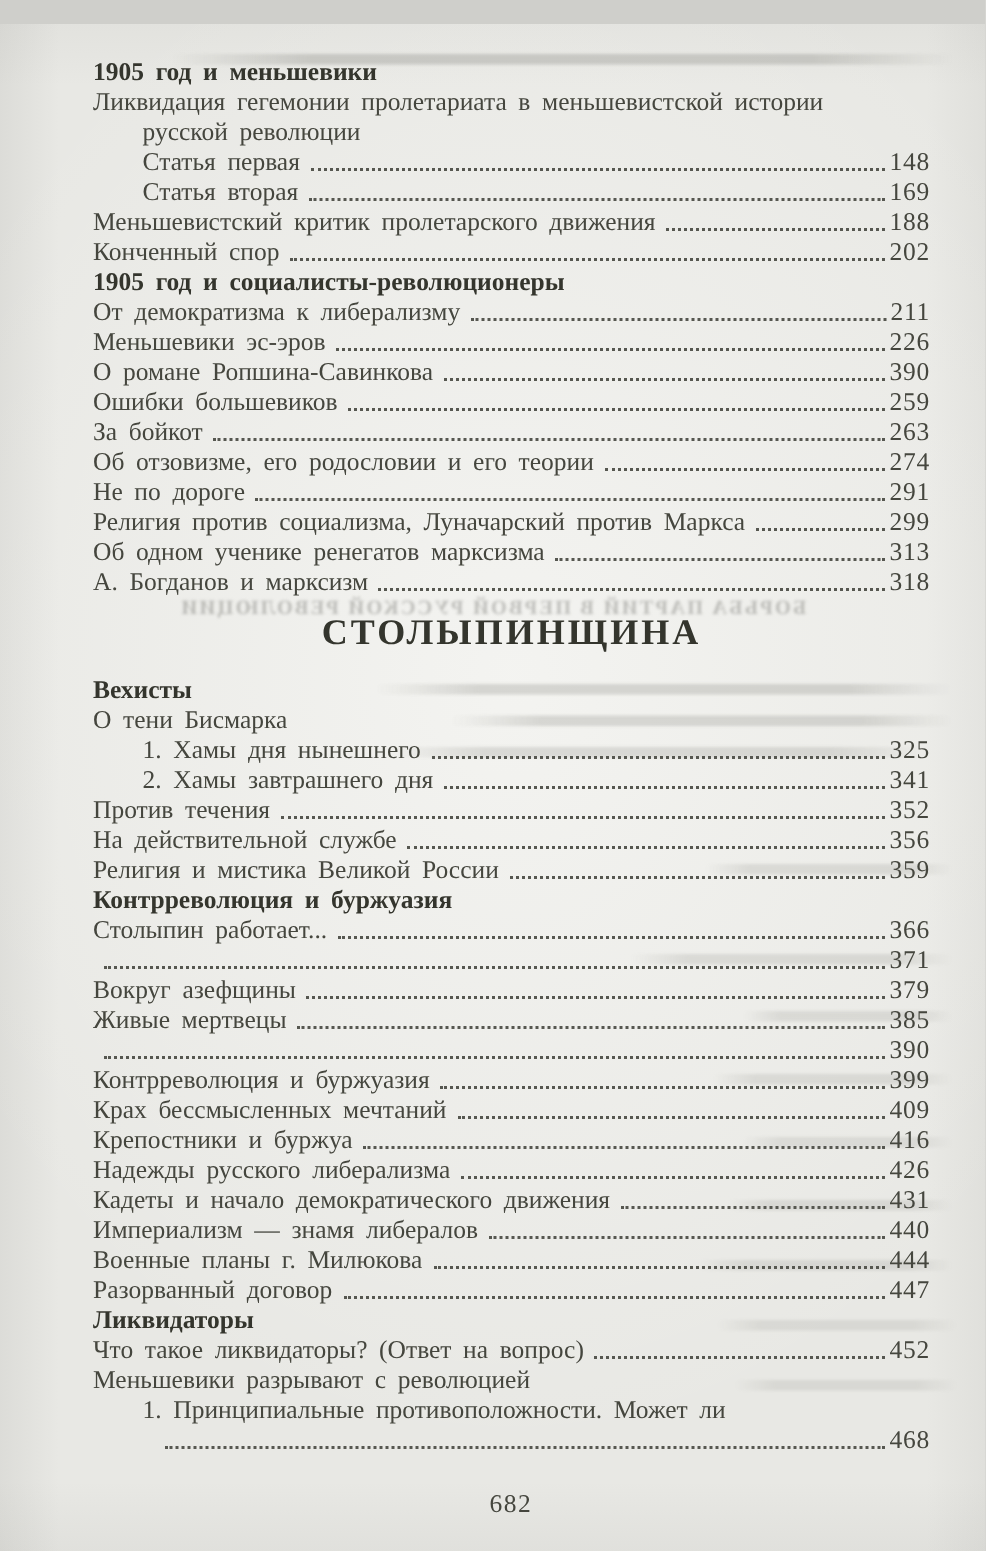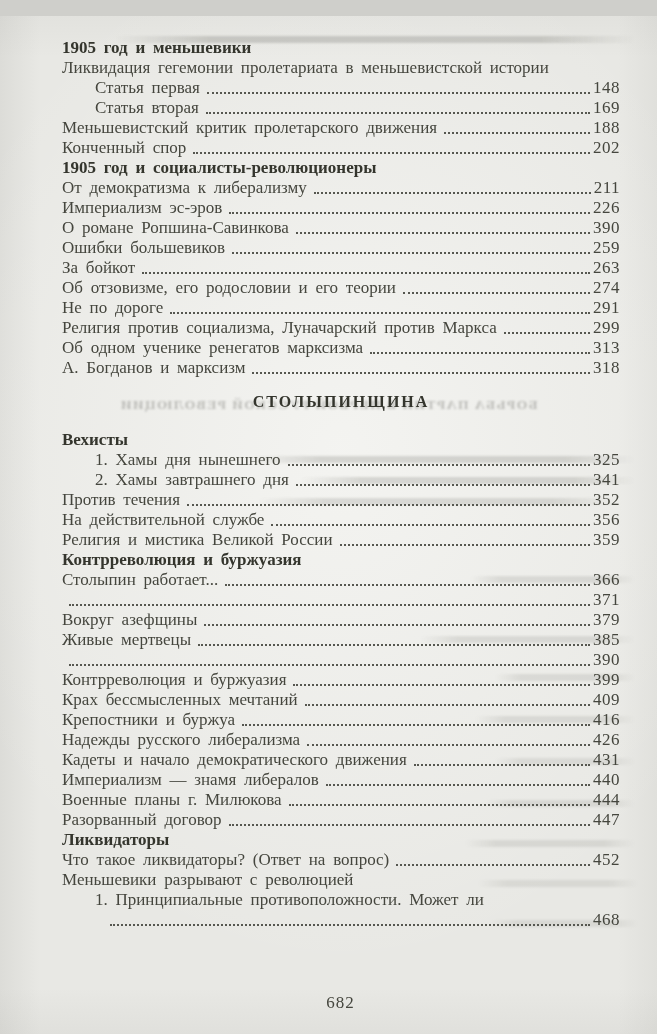--- a/index.html
+++ b/index.html
@@ -27,21 +27,21 @@
   .row.ind2 { padding-left:41px; }
   .label { flex:0 0 auto; }
   .dots  {
     flex:1 1 auto; min-width:12px; align-self:stretch;
     border-bottom:2px dotted #565750;
     margin:0 3px 4px 7px;
   }
   .pg { flex:0 0 auto; letter-spacing:0.5px; }
   .row.part_title {
     display:block; text-align:center;
-    font-weight:bold; font-size:16px; line-height:24px;
+    font-weight:bold; font-size:24px; line-height:24px;
     letter-spacing:2px; word-spacing:2px;
     margin:12px 0 16px; color:#34352d;
   }
   .folio {
     position:absolute; top:977px; left:12px; width:657px;
     text-align:center; font-size:17px; letter-spacing:1px;
   }
   
   .ghost-title {
     position:absolute; top:381px; left:0; width:657px;
@@ -91,20 +91,23 @@
   <div class="streak s12"></div>
   <div class="streak s13"></div>
 
   <div class="toc" id="toc">
       <div class="row header">
         <span class="label">1905 год и меньшевики</span>
       </div>
       <div class="row text">
         <span class="label">Ликвидация гегемонии пролетариата в меньшевистской истории</span>
       </div>
+      <div class="row text ind1">
+        <span class="label">русской революции</span>
+      </div>
       <div class="row entry ind1">
         <span class="label">Статья первая</span>
         <span class="dots"></span>
         <span class="pg">148</span>
       </div>
       <div class="row entry ind1">
         <span class="label">Статья вторая</span>
         <span class="dots"></span>
         <span class="pg">169</span>
       </div>
@@ -120,21 +123,21 @@
       </div>
       <div class="row header">
         <span class="label">1905 год и социалисты-революционеры</span>
       </div>
       <div class="row entry">
         <span class="label">От демократизма к либерализму</span>
         <span class="dots"></span>
         <span class="pg">211</span>
       </div>
       <div class="row entry">
-        <span class="label">Империализм эс-эров</span>
+        <span class="label">Меньшевики эс-эров</span>
         <span class="dots"></span>
         <span class="pg">226</span>
       </div>
       <div class="row entry">
         <span class="label">О романе Ропшина-Савинкова</span>
         <span class="dots"></span>
         <span class="pg">390</span>
       </div>
       <div class="row entry">
         <span class="label">Ошибки большевиков</span>
@@ -167,20 +170,23 @@
         <span class="pg">313</span>
       </div>
       <div class="row entry">
         <span class="label">А. Богданов и марксизм</span>
         <span class="dots"></span>
         <span class="pg">318</span>
       </div>
       <div class="row part_title"><span class="label">СТОЛЫПИНЩИНА</span></div>
       <div class="row header">
         <span class="label">Вехисты</span>
+      </div>
+      <div class="row text">
+        <span class="label">О тени Бисмарка</span>
       </div>
       <div class="row entry ind1">
         <span class="label">1. Хамы дня нынешнего</span>
         <span class="dots"></span>
         <span class="pg">325</span>
       </div>
       <div class="row entry ind1">
         <span class="label">2. Хамы завтрашнего дня</span>
         <span class="dots"></span>
         <span class="pg">341</span>

